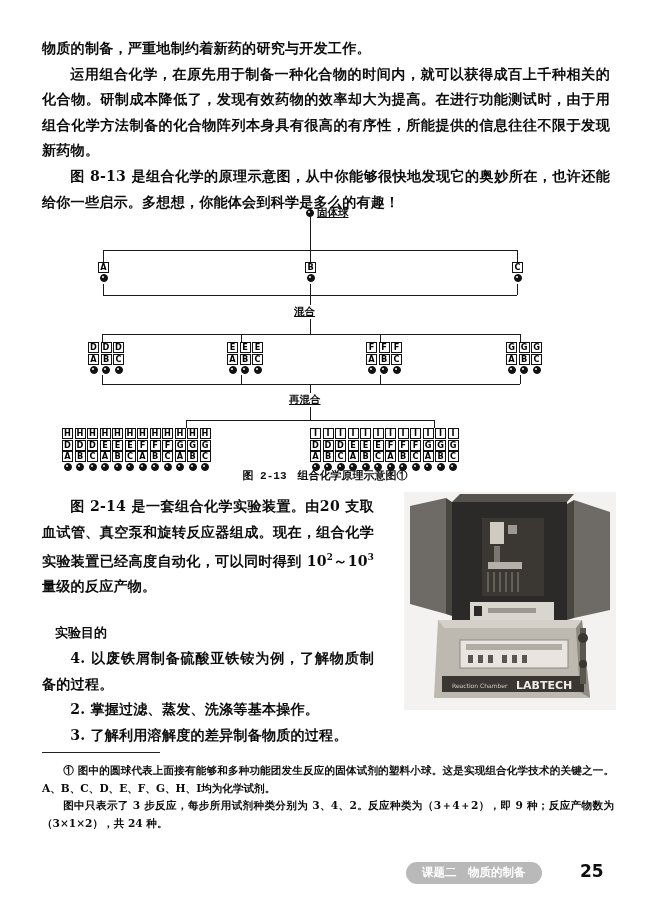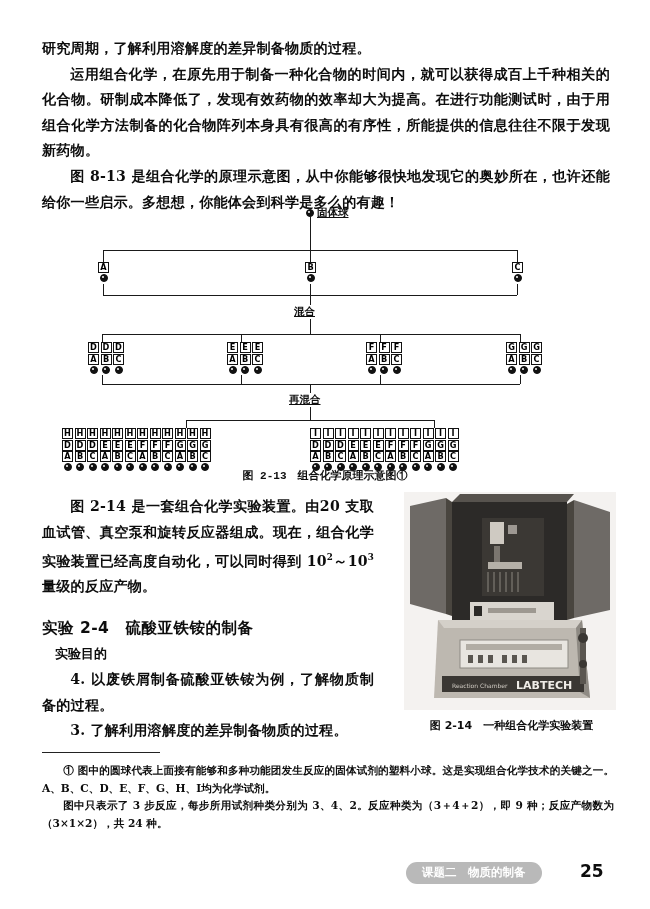--- a/index.html
+++ b/index.html
@@ -131,21 +131,21 @@
     font-family:"DejaVu Sans","Liberation Sans",sans-serif;
   }
   sup{font-size:0.62em;vertical-align:super;}
 </style>
 </head>
 <body>
 
 <div class="page">
 
   <div class="topblock">
-    <p class="para">研究周期，了解利用溶解度的差异制备物质的过程。</p>
+    <p class="para">物质的制备，严重地制约着新药的研究与开发工作。</p>
     <p class="para indent">运用组合化学，在原先用于制备一种化合物的时间内，就可以获得成百上千种相关的化合物。研制成本降低了，发现有效药物的效率却大为提高。在进行功能测试时，由于用组合化学方法制备的化合物阵列本身具有很高的有序性，所能提供的信息往往不限于发现新药物。</p>
     <p class="para indent">图 8-13 是组合化学的原理示意图，从中你能够很快地发现它的奥妙所在，也许还能给你一些启示。多想想，你能体会到科学是多么的有趣！</p>
   </div>
 
   <div class="diagram">
 
     <div style="position:absolute;left:264px;top:0px;display:flex;align-items:center;gap:3px;">
       <span class="ball ring"></span>
       <span class="lbl" style="position:static;">固体球</span>
     </div>
@@ -442,25 +442,25 @@
       </div>
     </div>
   </div>
 
   <div class="caption" style="left:0;top:468px;width:650px;text-align:center;">图 2-13　组合化学原理示意图①</div>
 
   <div class="midtext">
     <p class="para indent"><span>图 2-14 是一套组合化学实验装置。由20 支取血试管、真空泵和旋转反应器组成。现在，组合化学实验装置已经高度自动化，可以同时得到 10</span><sup>2</sup><span>～10</span><sup>3</sup><span> 量级的反应产物。</span></p>
 
     <div style="height:18px;"></div>
-    <p class="exp-head">实验 2-4　硫酸亚铁铵的制备</p>
     <div style="height:6px;"></div>
     <p class="sub-head">实验目的</p>
     <div style="height:4px;"></div>
     <p class="para indent">4. 以废铁屑制备硫酸亚铁铵为例，了解物质制备的过程。</p>
+    <p class="para indent">2. 掌握过滤、蒸发、洗涤等基本操作。</p>
     <p class="para indent">3. 了解利用溶解度的差异制备物质的过程。</p>
   </div>
 
   <div class="photo">
     <svg width="212" height="218" viewBox="0 0 212 218">
       <rect x="0" y="0" width="212" height="218" fill="#f4f2f0"></rect>
 
       <polygon points="6,14 42,6 42,122 6,112" fill="#6e6a66"></polygon>
       <polygon points="42,6 48,10 48,124 42,122" fill="#49453f"></polygon>
 
@@ -505,21 +505,20 @@
 
       <rect x="38" y="184" width="142" height="16" fill="#3a3733"></rect>
       <text x="48" y="196" font-family="DejaVu Sans, sans-serif" font-size="6" fill="#cfcac2">Reaction Chamber</text>
       <text x="112" y="197" font-family="DejaVu Sans, sans-serif" font-size="11" font-weight="bold" fill="#efece7">LABTECH</text>
 
       <rect x="176" y="136" width="6" height="56" fill="#5a5650"></rect>
       <circle cx="179" cy="146" r="5" fill="#3a3733"></circle>
       <circle cx="179" cy="172" r="4" fill="#3a3733"></circle>
     </svg>
   </div>
-  <div class="photocap">图 2-14　一种组合化学实验装置</div>
 
   <div class="fnrule"></div>
   <div class="footnote">
     <p class="fn-ind">① 图中的圆球代表上面接有能够和多种功能团发生反应的固体试剂的塑料小球。这是实现组合化学技术的关键之一。A、B、C、D、E、F、G、H、I均为化学试剂。</p>
     <p class="fn-ind">图中只表示了 3 步反应，每步所用试剂种类分别为 3、4、2。反应种类为（3＋4＋2），即 9 种；反应产物数为（3×1×2），共 24 种。</p>
   </div>
 
   <div class="footer">
     <div class="pill">课题二　物质的制备</div>
     <div class="pageno">25</div>

